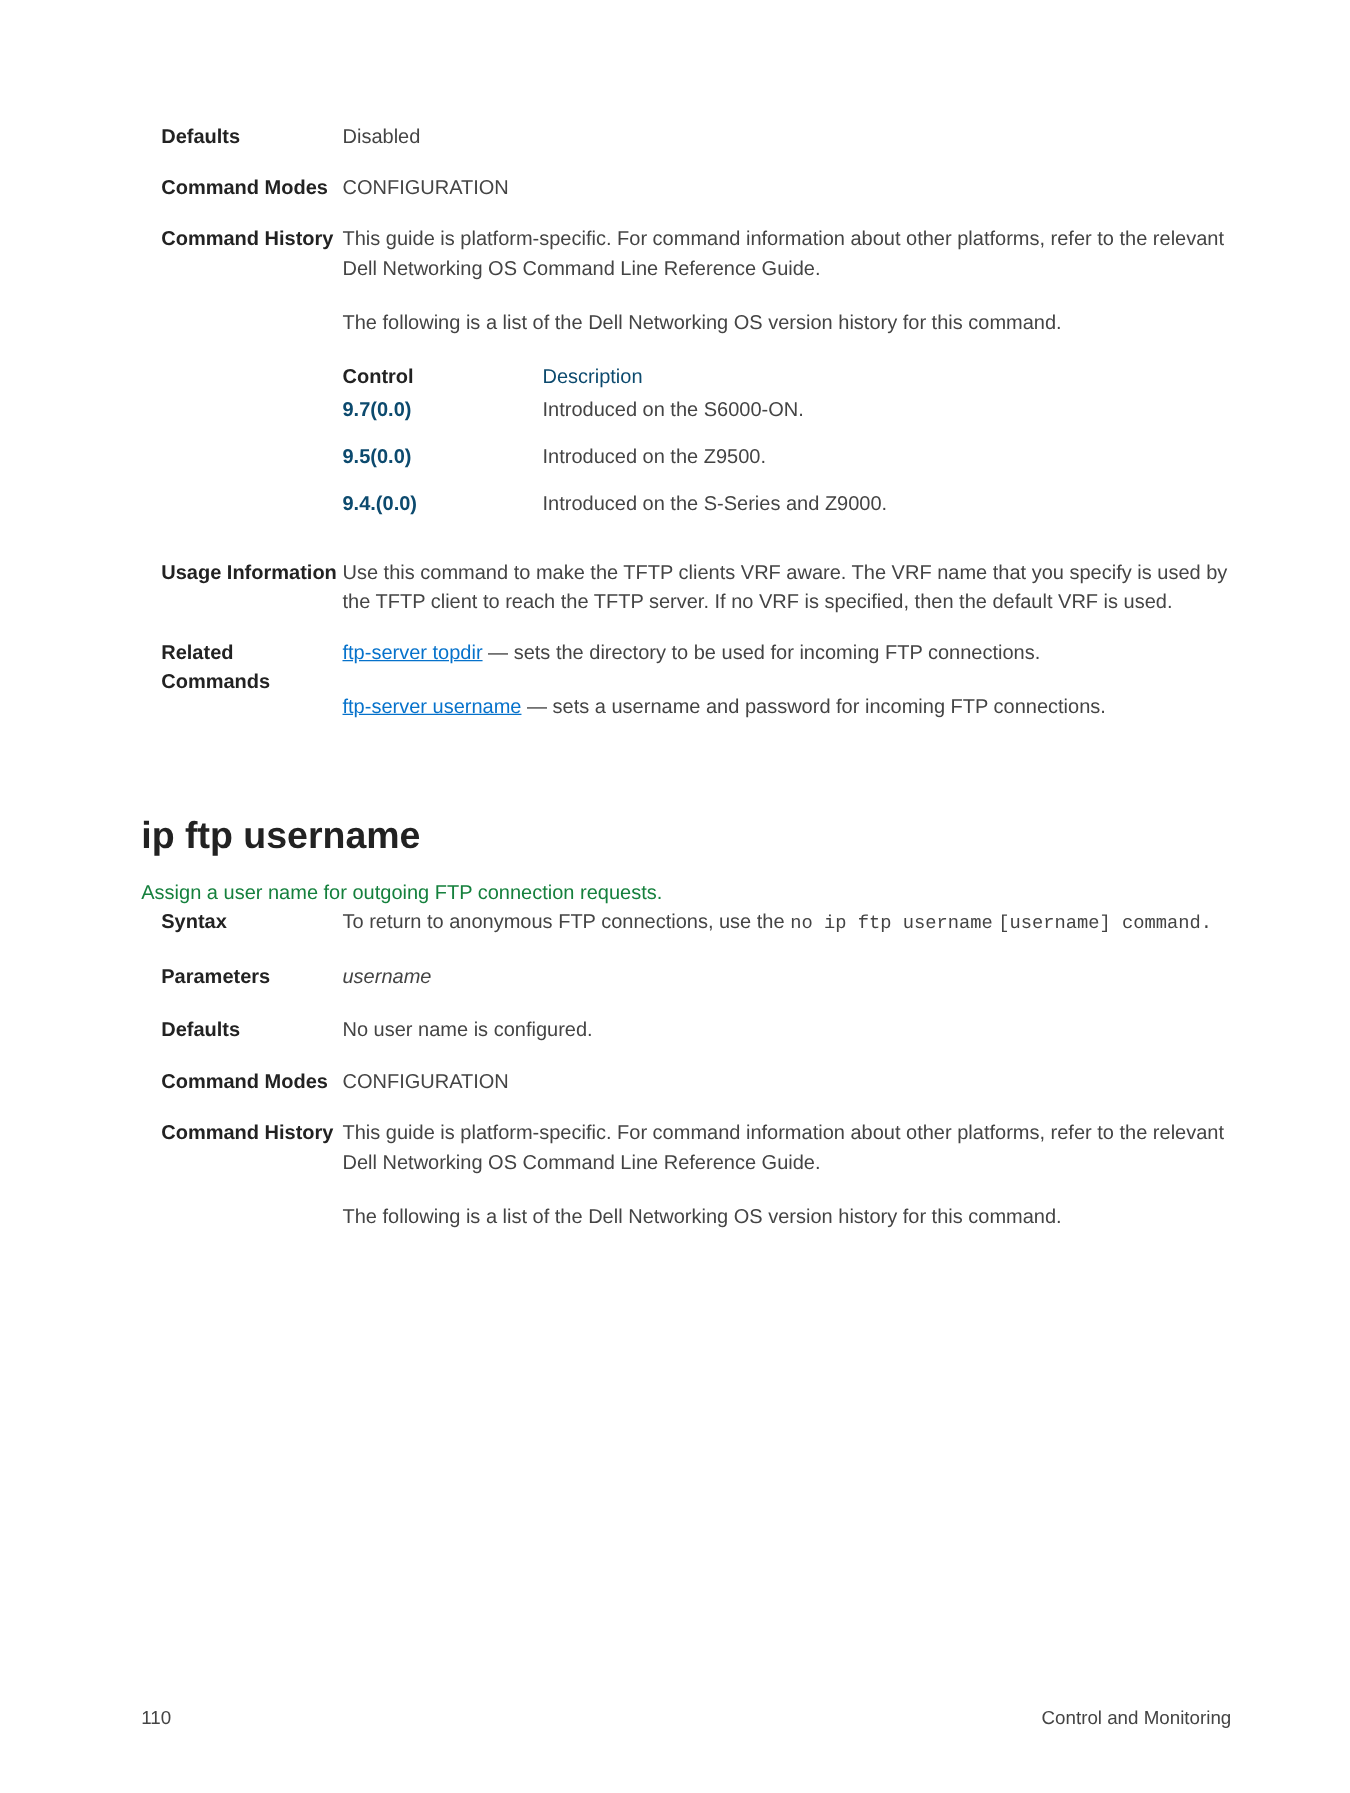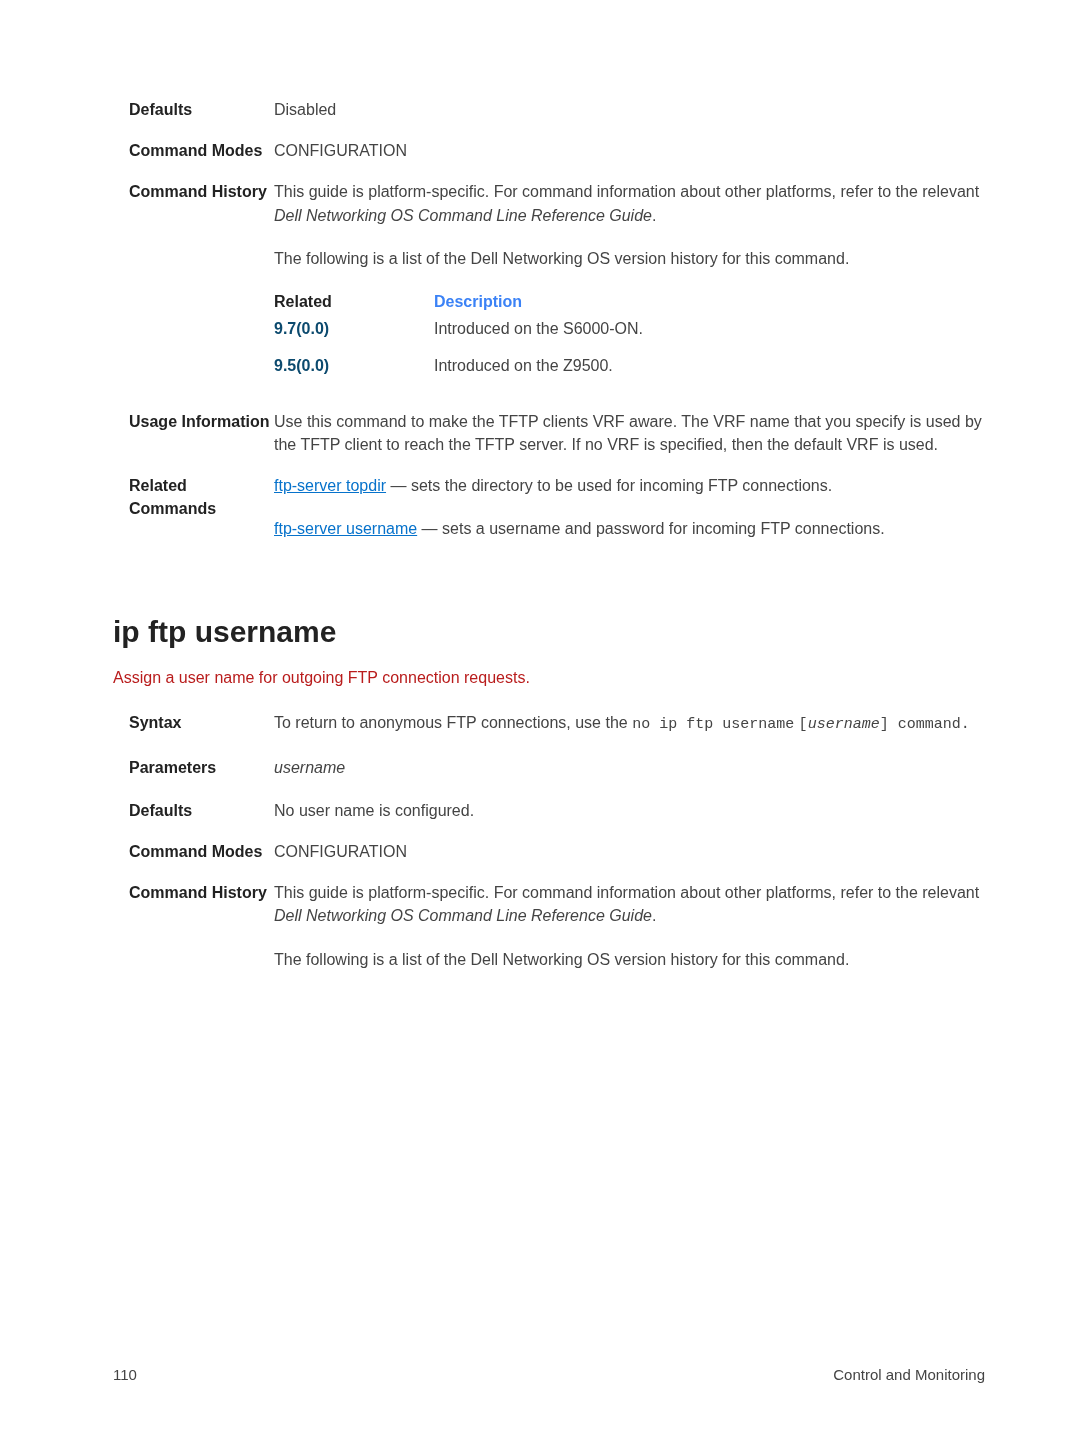--- a/index.html
+++ b/index.html
@@ -10,31 +10,31 @@
     width: 1080px;
     height: 1434px;
     padding: 98px 95px 40px 113px;
     font-size: 16px;
     line-height: 1.45;
     position: relative;
   }
   .row { display: flex; margin-bottom: 18px; margin-left: 16px; }
   .label-col { width: 145px; flex-shrink: 0; font-weight: 600; color: #222; }
   .value-col { flex: 1; color: #444; }
-  .italic { font-style: italic; }
+  .italic { }
   .version-table { display: flex; margin-bottom: 4px; }
   .version-col { width: 160px; font-weight: 600; color: #222; }
-  .desc-col { flex: 1; font-weight: 700; color: #3b82f6; }
+  .desc-col { flex: 1; font-weight: 400; color: #0c4a6e; }
   .version-row { display: flex; margin-bottom: 14px; }
   .version-row .vcell { width: 160px; font-weight: 600; color: #0c4a6e; }
   .version-row .dcell { flex: 1; color: #444; font-weight: 400; }
   .link { color: #0672cb; text-decoration: underline; }
   .mono { font-family: "Courier New", Courier, monospace; font-size: 15px; }
   h2.section-title { font-size: 30px; font-weight: 600; color: #222; margin-top: 70px; margin-bottom: 12px; }
-  .intro { color: #b91c1c; margin-bottom: 22px; }
+  .intro { color: #15803d; }
   .param-row { display: flex; }
   .param-name { width: 160px; font-style: italic; }
   .param-desc { flex: 1; }
   .footer { position: absolute; bottom: 48px; left: 113px; right: 95px; display: flex; justify-content: space-between; font-size: 15px; color: #444; }
   .tight { margin-bottom: 6px; }
   .spacer-top { margin-top: 20px; }
 </style>
 </head>
 <body>
 
@@ -50,30 +50,34 @@
 
 <div class="row">
   <div class="label-col">Command History</div>
   <div class="value-col">
     <p class="tight">
       <span>This guide is platform-specific. For command information about other platforms, refer to the relevant </span><span class="italic">Dell Networking OS Command Line Reference Guide</span><span>.</span>
     </p>
     <p class="spacer-top">The following is a list of the Dell Networking OS version history for this command.</p>
 
     <div class="version-table spacer-top">
-      <div class="version-col">Related</div>
+      <div class="version-col">Control</div>
       <div class="desc-col">Description</div>
     </div>
     <div class="version-row">
       <div class="vcell">9.7(0.0)</div>
       <div class="dcell">Introduced on the S6000-ON.</div>
     </div>
     <div class="version-row">
       <div class="vcell">9.5(0.0)</div>
       <div class="dcell">Introduced on the Z9500.</div>
+    </div>
+    <div class="version-row">
+      <div class="vcell">9.4.(0.0)</div>
+      <div class="dcell">Introduced on the S-Series and Z9000.</div>
     </div>
   </div>
 </div>
 
 <div class="row">
   <div class="label-col">Usage Information</div>
   <div class="value-col">Use this command to make the TFTP clients VRF aware. The VRF name that you specify is used by the TFTP client to reach the TFTP server. If no VRF is specified, then the default VRF is used.</div>
 </div>
 
 <div class="row">

